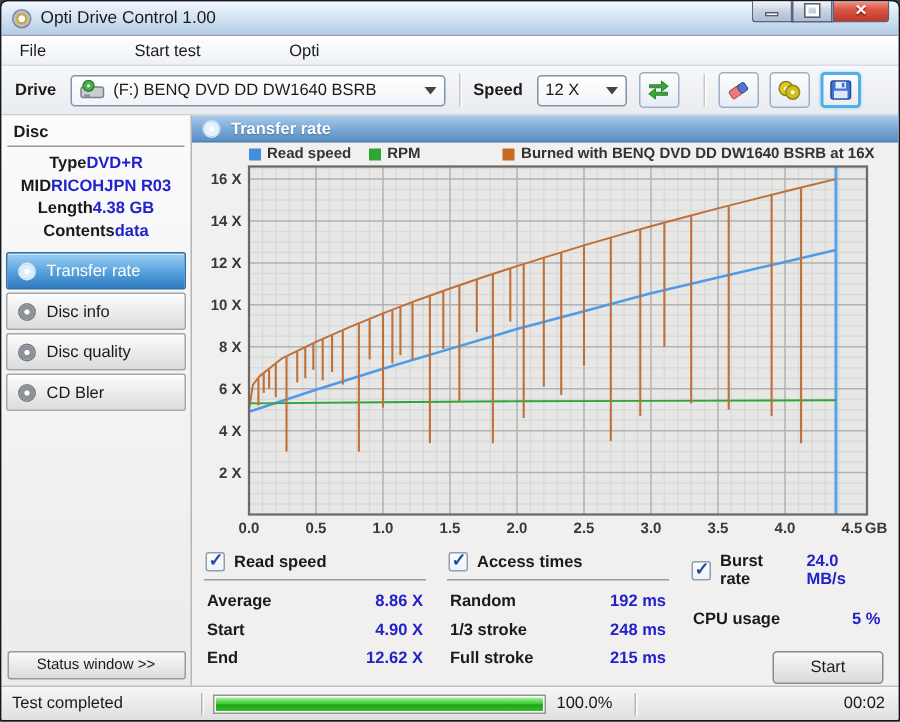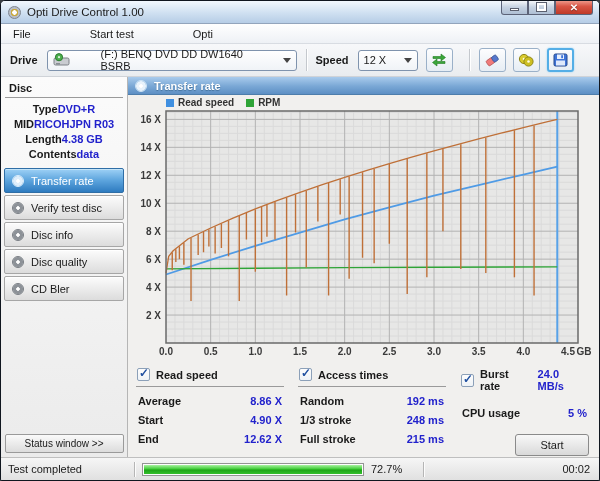--- a/index.html
+++ b/index.html
@@ -28,21 +28,21 @@
              background:linear-gradient(#ffffff,#eef1f5); border-bottom:1px solid #d8dce2;gap:41px; }
   .menu-item { padding:2px 9px; border-radius:2px; }
   
   .toolbar { height:33px; flex:0 0 33px; display:flex; align-items:center; padding:0 9px;
              background:linear-gradient(#f7f8fa,#e9ecef); border-bottom:1px solid #cfd3d8; }
   .tb-label { font-weight:bold; margin-right:9px; }
   .select { display:flex; align-items:center; height:21px; border:1px solid #7f93ad; border-radius:3px;
             background:linear-gradient(#ffffff,#f0f3f7); padding:0 5px; }
   .select .arrow { margin-left:auto; width:0; height:0; border-left:4px solid transparent; border-right:4px solid transparent;
                    border-top:5px solid #444; }
-  .drive-select { width:250px;gap:25px; }
+  .drive-select { width:250px; }
   .speed-select { width:60px; margin-right:8px; }
   .tb-sep { width:1px; height:22px; background:#c4c8cd; box-shadow:1px 0 0 #fff; margin:0 9px; }
   .tb-btn { width:27px; height:24px; border:1px solid #9ab0c8; border-radius:3px; margin-right:7px;
             background:linear-gradient(#fdfdfe,#e6edf4); display:flex; align-items:center; justify-content:center; }
   .tb-btn.hl { border:2px solid #54aee6; box-shadow:0 0 2px #8fd0f5; }
   .drive-icon { margin-right:6px; flex:0 0 auto; }
   
   .main { flex:1; display:flex; min-height:0; }
   .sidebar { width:127px; flex:0 0 127px; background:linear-gradient(#fbfbfb,#ebebeb); border-right:1px solid #b5b5b5;
              display:flex; flex-direction:column; padding:3px 3px 4px; }
@@ -197,24 +197,20 @@
       </div>
       <div class="info-row">
         <span class="info-label">Contents</span>
         <span class="info-value">data</span>
       </div>
 
       <div class="nav">
         <div class="nav-btn active">
           <span class="disc-glyph"></span>
           <span>Transfer rate</span>
-        </div>
-        <div class="nav-btn">
-          <span class="disc-glyph"></span>
-          <span>Verify test disc</span>
         </div>
         <div class="nav-btn">
           <span class="disc-glyph"></span>
           <span>Disc info</span>
         </div>
         <div class="nav-btn">
           <span class="disc-glyph"></span>
           <span>Disc quality</span>
         </div>
         <div class="nav-btn">
@@ -373,20 +369,24 @@
           </svg>
         <div class="legend">
           <span class="legend-item">
             <span class="swatch" style="background: rgb(63, 143, 224);"></span>
             <span>Read speed</span>
           </span>
           <span class="legend-item">
             <span class="swatch" style="background: rgb(47, 164, 55);"></span>
             <span>RPM</span>
           </span>
+          <span class="legend-item right">
+            <span class="swatch" style="background: rgb(197, 106, 31);"></span>
+            <span>Burned with BENQ DVD DD DW1640 BSRB at 16X</span>
+          </span>
         </div>
       </div>
 
       <div class="stats">
         <div class="panel">
           <div class="panel-header">
             <span class="checkbox">
                 <span class="check">✓</span>
               </span>
             <span>Read speed</span>
@@ -443,18 +443,18 @@
       </div>
     </div>
   </div>
 
   <div class="statusbar">
     <span class="sb-status">Test completed</span>
     <span class="sb-sep"></span>
     <div class="sb-progress">
       <div class="sb-bar" id="progress-fill" style="width: 100%;"></div>
     </div>
-    <span class="sb-pct">72.7%</span>
+    <span class="sb-pct">100.0%</span>
     <span class="sb-sep"></span>
     <span class="sb-fill"></span>
     <span class="sb-time">00:02</span>
   </div>
 </div>
 
 </body></html>

